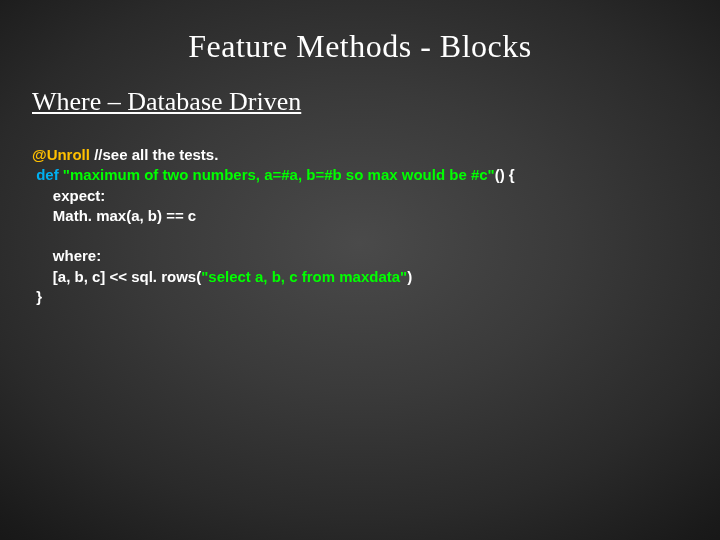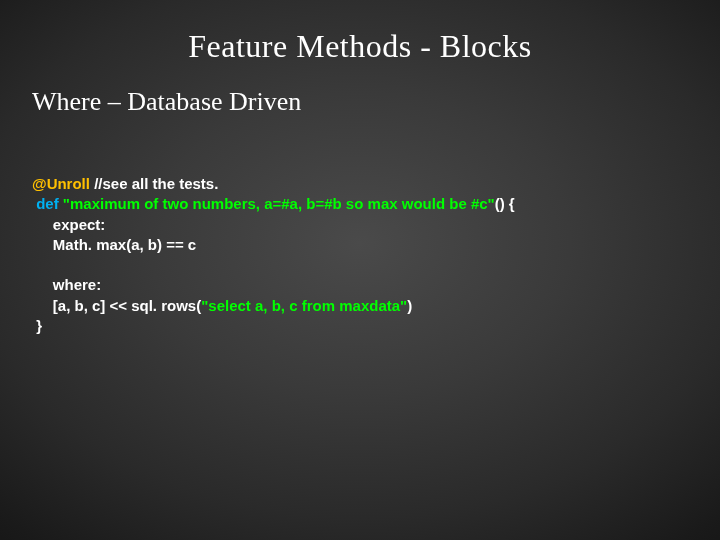--- a/index.html
+++ b/index.html
@@ -27,29 +27,30 @@
     margin-top: 28px;
     font-weight: normal;
     letter-spacing: 0.5px;
   }
   .subtitle {
     font-family: 'Palatino Linotype', 'Book Antiqua', Palatino, serif;
     font-size: 26px;
     color: #fff;
     margin-left: 32px;
     margin-top: 22px;
+    text-decoration: underline;
     font-weight: normal;
   }
   .code-block {
     font-family: Arial, Helvetica, sans-serif;
     font-size: 15px;
     font-weight: bold;
     line-height: 1.35;
     margin-left: 32px;
-    margin-top: 57px;
+    margin-top: 28px;
     white-space: pre;
   }
   .ann { color: #ffc000; }
   .kw { color: #00b0f0; }
   .str { color: #00ff00; }
   .plain { color: #ffffff; }
 </style>
 </head>
 <body>
 

